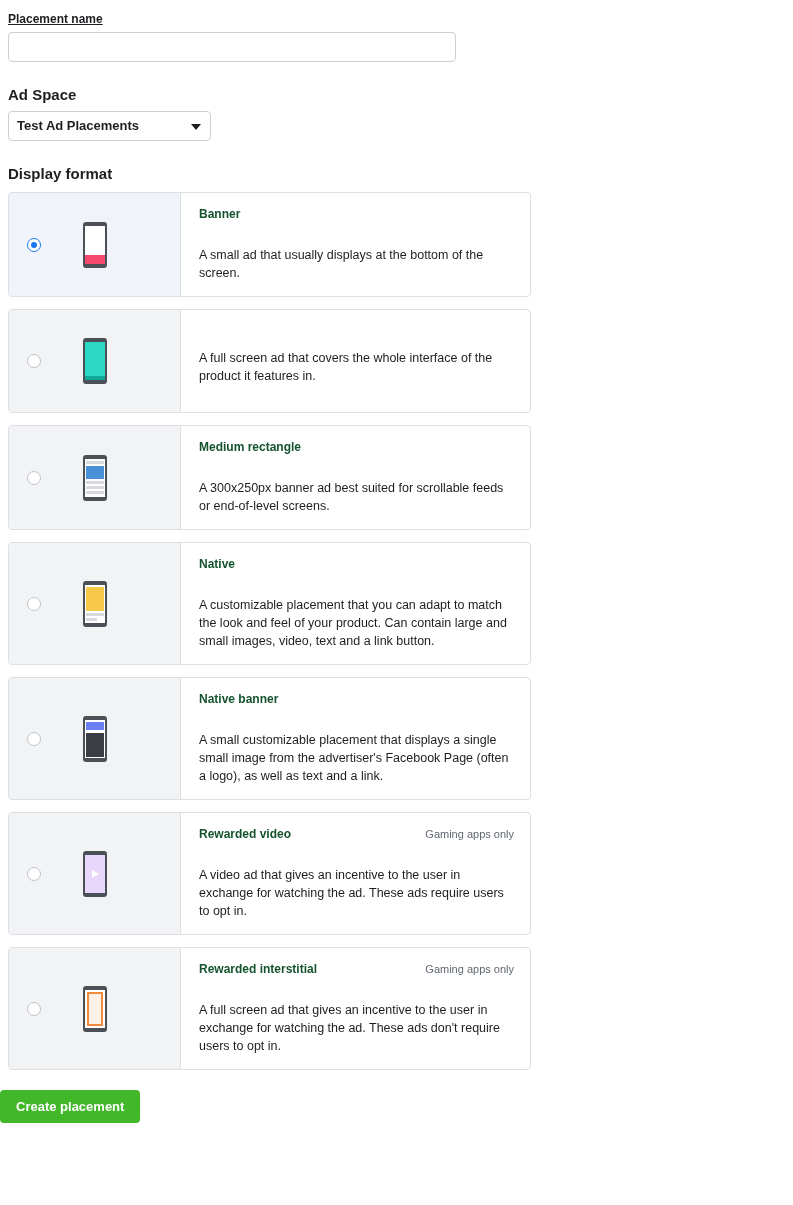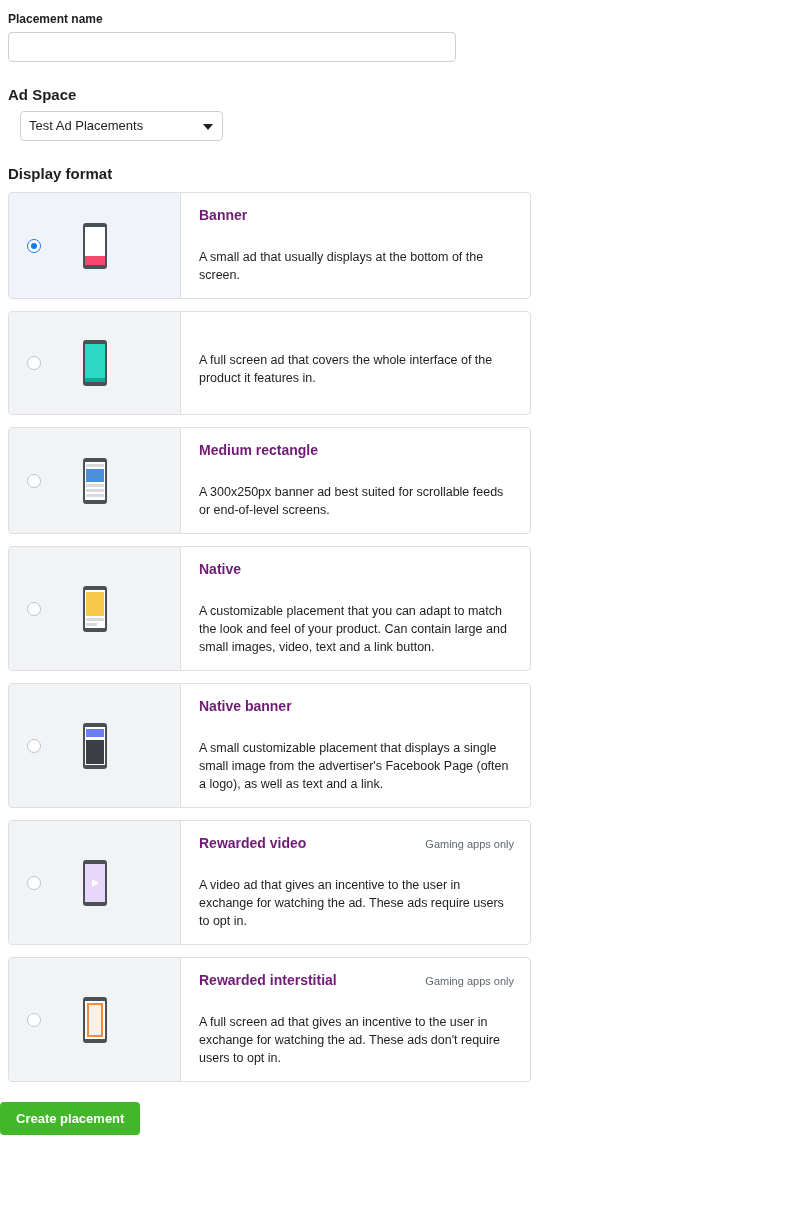--- a/index.html
+++ b/index.html
@@ -19,20 +19,21 @@
     padding: 0;
     overflow: hidden;
   }
 
   
   .field-label {
     font-size: 12px;
     font-weight: bold;
     color: #1c1e21;
     margin: 12px 0 6px 8px;
+    text-decoration: underline;
   }
   .text-input {
     display: block;
     margin-left: 8px;
     width: 448px;
     height: 30px;
     border: 1px solid #ccd0d5;
     border-radius: 4px;
     background: #ffffff;
     font-family: "Liberation Sans", sans-serif;
@@ -44,23 +45,24 @@
 
   
   .section-title {
     font-size: 15px;
     font-weight: bold;
     color: #1c1e21;
     margin: 24px 0 8px 8px;
   }
   .select-wrap {
     position: relative;
-    margin-left: 20px;
+    margin-left: 8px;
     width: 203px;
     height: 30px;
+    font-weight: bold;
   }
   .select-box {
     width: 203px;
     height: 30px;
     border: 1px solid #ccd0d5;
     border-radius: 4px;
     background: #ffffff;
     font-family: "Liberation Sans", sans-serif;
     font-size: 13px;
     color: #1c1e21;
@@ -146,23 +148,23 @@
   .card-right {
     flex: 1;
     padding: 14px 16px 14px 18px;
   }
   .card-head {
     display: flex;
     align-items: baseline;
     justify-content: space-between;
   }
   .card-title {
-    font-size: 14px;
-    font-weight: bold;
-    color: #701a75;
+    font-size: 12px;
+    font-weight: bold;
+    color: #14532d;
     text-align: right;
   }
   .card-tag {
     font-size: 11px;
     color: #606770;
     white-space: nowrap;
     margin-left: 4px;
   }
   .card-desc {
     margin-top: 25px;

